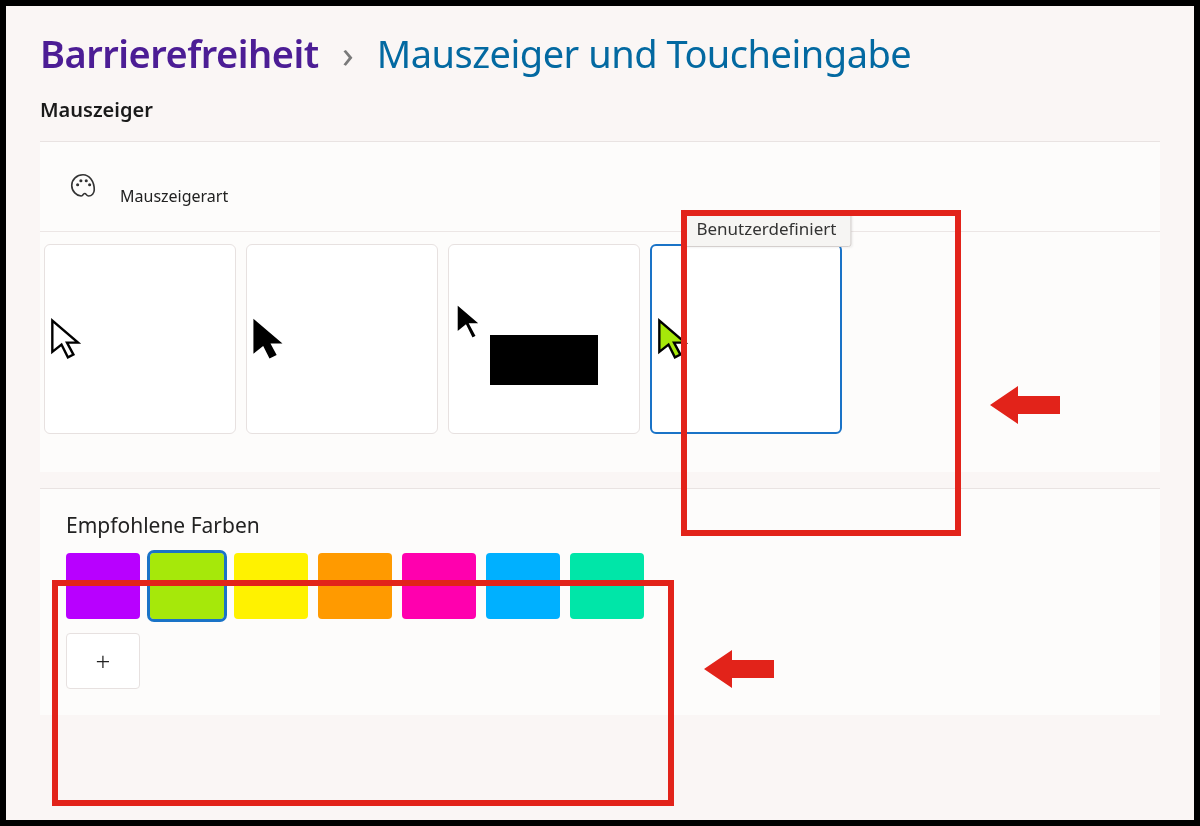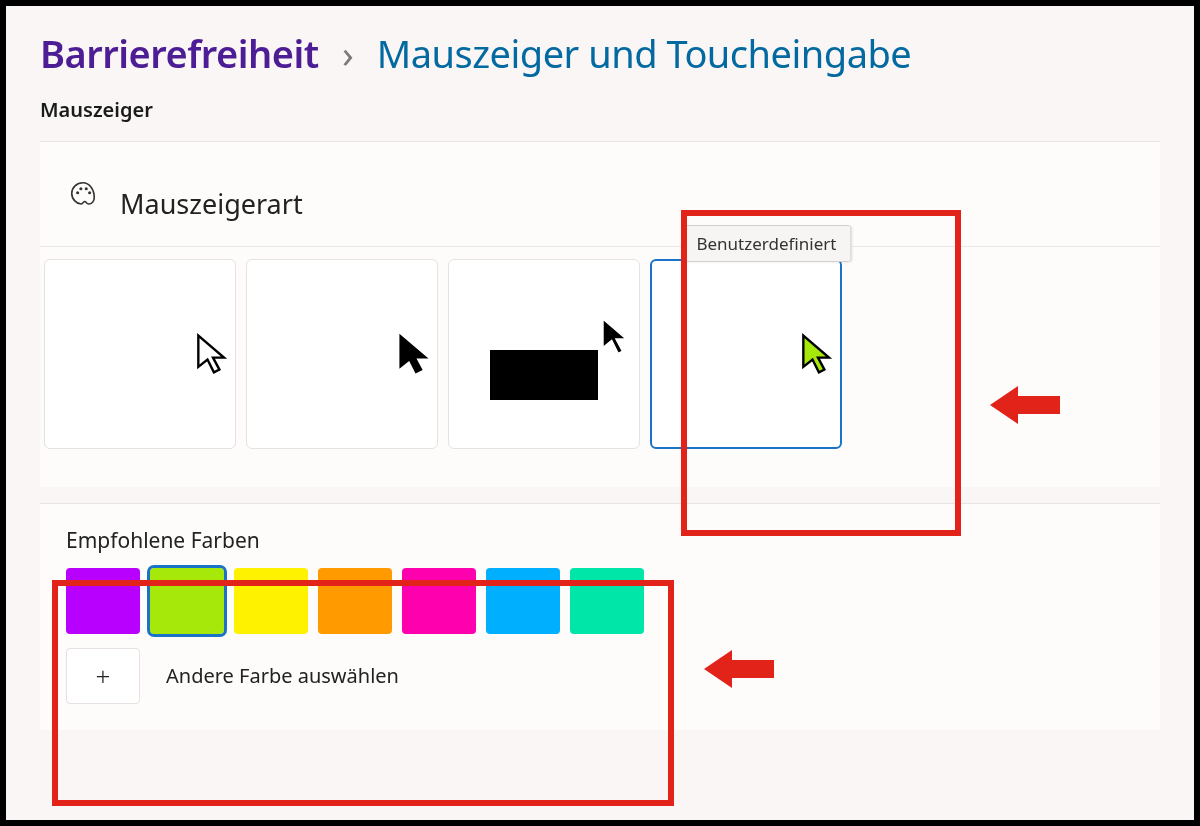--- a/index.html
+++ b/index.html
@@ -50,21 +50,21 @@
     border-top: 1px solid #e9e3e2;
   }
   .card.first { border-top: 1px solid #e9e3e2; }
   .card-header {
     display: flex;
     align-items: center;
     padding: 24px 28px;
     gap: 22px;
   }
   .card-header .title {
-    font-size: 27px;
+    font-size: 16px;
     color: #222;
     margin-top: 19px;
   }
   .palette-icon {
     width: 30px; height: 30px; flex: 0 0 30px;
   }
 
   .style-row {
     display: flex;
     gap: 10px;
@@ -73,21 +73,21 @@
     position: relative;
   }
   .style-option {
     width: 192px;
     height: 190px;
     background: #fff;
     border: 1px solid #e7e1e0;
     border-radius: 6px;
     display: flex;
     align-items: center;
-    justify-content: flex-end;
+    justify-content: flex-start;
     cursor: pointer;
     position: relative;
   }
   .style-option.selected {
     border: 2px solid #1a73c7;
   }
   .cursor-svg { width: 44px; height: 44px; }
   .cursor-inverted-bg {
     position: absolute;
     left: 50%; top: 50%;
@@ -237,21 +237,20 @@
       <div class="swatch" style="background: rgb(255, 242, 0);"></div>
       <div class="swatch" style="background: rgb(255, 154, 0);"></div>
       <div class="swatch" style="background: rgb(255, 0, 174);"></div>
       <div class="swatch" style="background: rgb(0, 176, 255);"></div>
       <div class="swatch" style="background: rgb(0, 230, 168);"></div>
     </div>
   <div class="more-row">
     <div class="plus-box">
       <span>+</span>
     </div>
-    <span class="more-label">Andere Farbe auswählen</span>
   </div>
 </div>
 
 <div class="highlight-box" style="left:675px; top:204px; width:280px; height:326px;"></div>
 <div class="highlight-box" style="left:46px; top:574px; width:622px; height:226px;"></div>
 
 <svg class="arrow-anno" style="left:984px; top:378px;" viewBox="0 0 70 42">
   <polygon points="0,21 28,2 28,12 70,12 70,30 28,30 28,40"></polygon>
 </svg>
 <svg class="arrow-anno" style="left:698px; top:642px;" viewBox="0 0 70 42">

